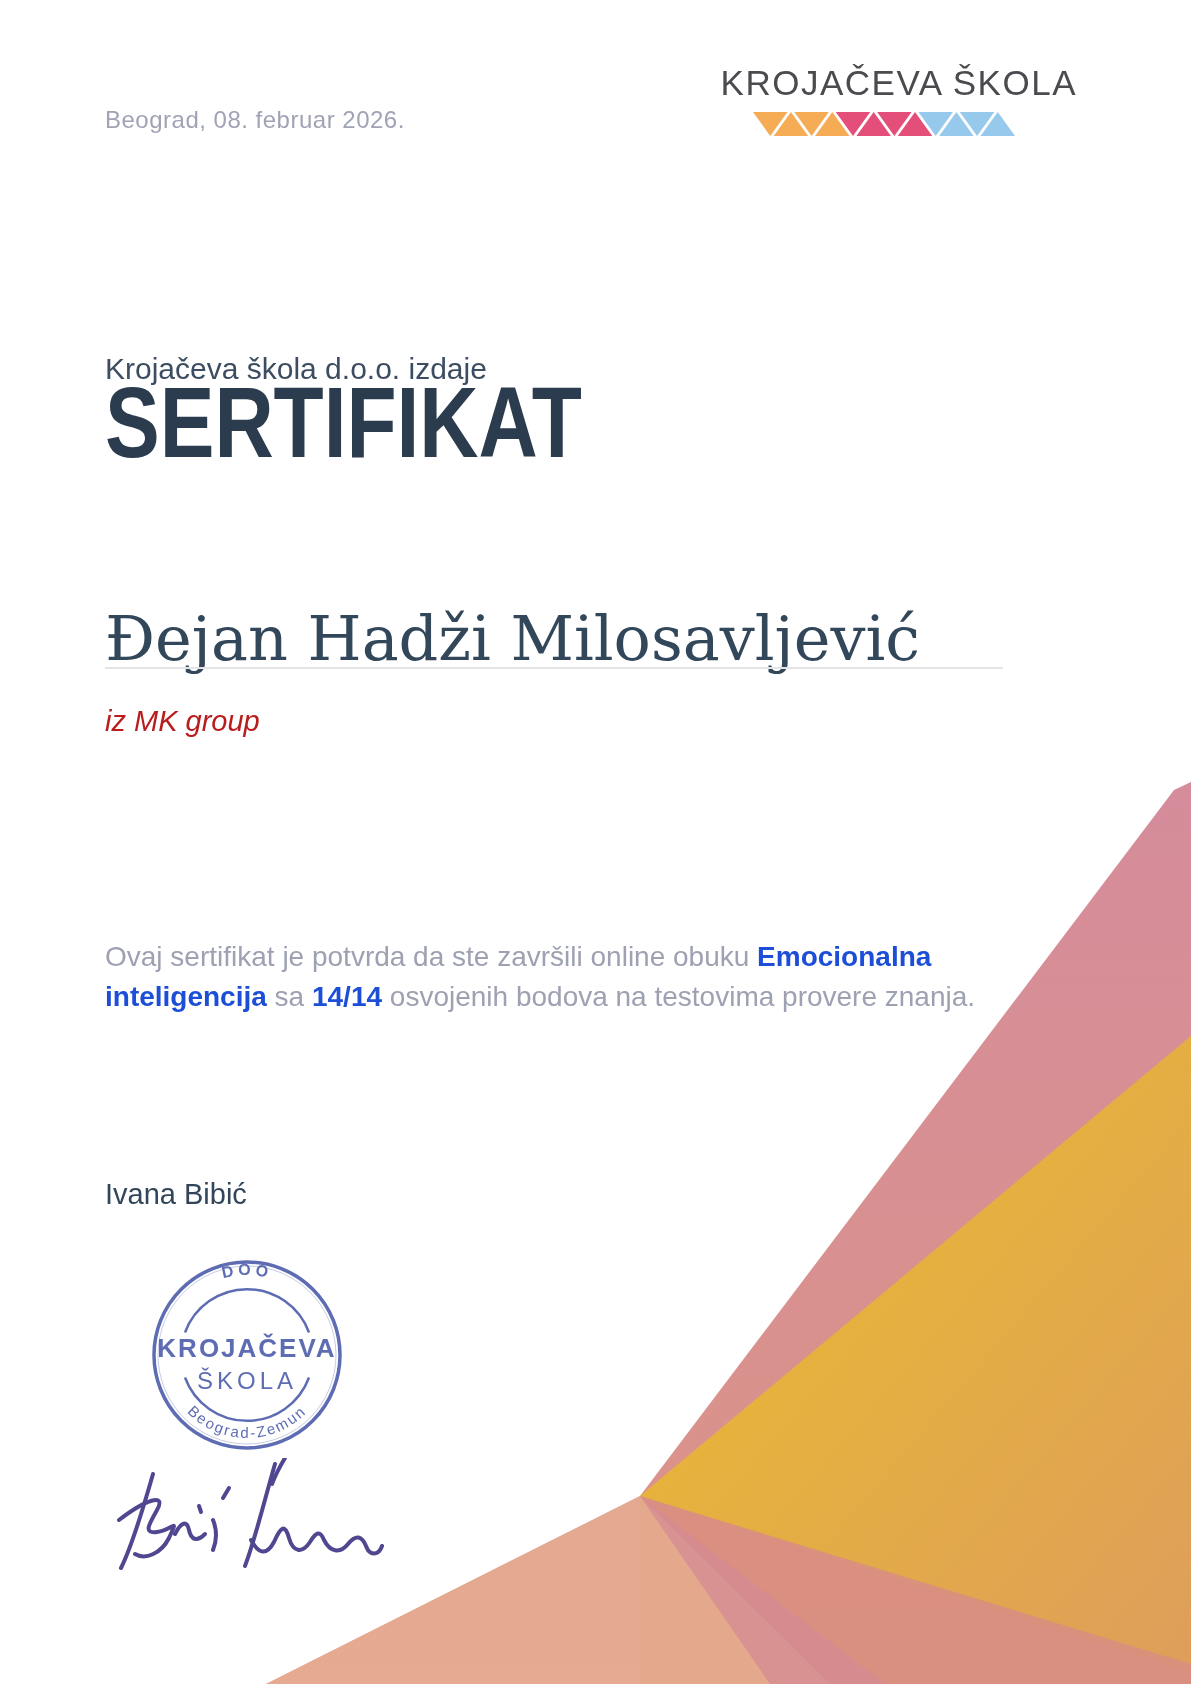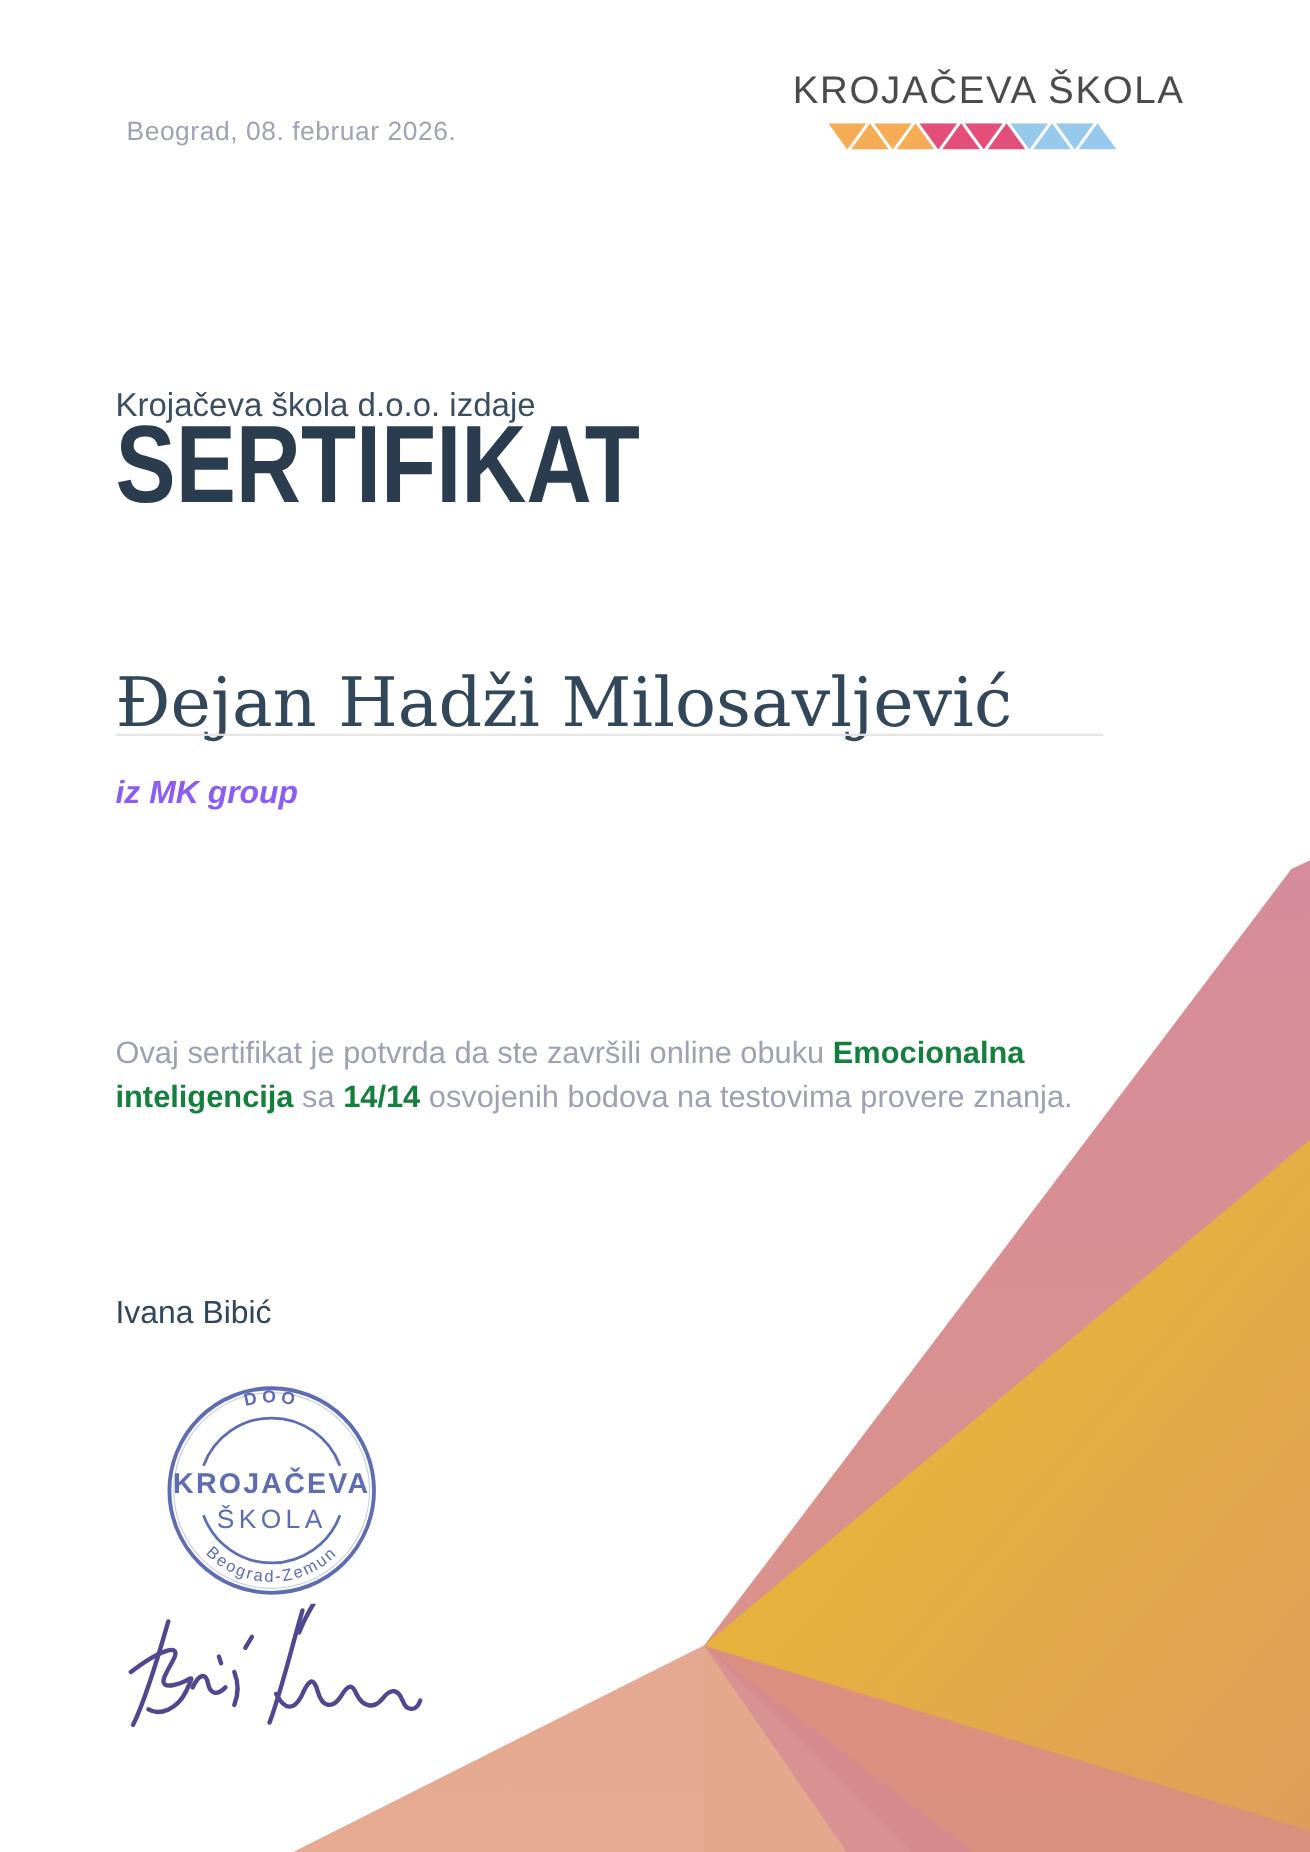--- a/index.html
+++ b/index.html
@@ -1,37 +1,37 @@
 <!DOCTYPE html>
 <html><head>
 <meta charset="utf-8">
 <style>
   html,body{margin:0;padding:0;background:#ffffff;}
   .page{position:relative;width:1191px;height:1684px;background:#ffffff;overflow:hidden;
         font-family:"Liberation Sans", sans-serif;}
   .abs{position:absolute;}
   .bg-svg{position:absolute;left:0;top:0;width:1191px;height:1684px;pointer-events:none;}
 
-  .date{left:105px;top:106px;font-size:24px;color:#A0A3B5;letter-spacing:.5px;margin-left:10px;}
+  .date{left:105px;top:106px;font-size:24px;color:#A0A3B5;letter-spacing:.5px;}
   .logo-text{top:64px;right:114px;font-size:35px;font-weight:400;color:#4A4A4F;
              letter-spacing:1.5px;line-height:1.1;margin-left:33px;}
   .logo-tris{top:112px;right:176px;width:262px;height:24px;}
 
   .issuer{left:105px;top:354px;font-size:30px;color:#3D4D61;line-height:1;}
   .title{left:105px;top:372px;font-size:100px;font-weight:bold;color:#2C3C4F;line-height:1;
          transform:scaleX(.82);transform-origin:left top;white-space:nowrap;letter-spacing:0;}
 
   .name{left:105px;top:608px;font-size:62px;color:#33475A;
         font-family:"DejaVu Serif", serif;line-height:1;white-space:nowrap;}
   .name-line{left:105px;top:667px;width:898px;height:2px;background:#E4E4E4;}
-  .company{left:105px;top:707px;font-size:29px;font-style:italic;font-weight:bold;color:#8b5cf6;line-height:1;}
+  .company{left:105px;top:707px;font-size:29px;font-style:italic;font-weight:normal;color:#b91c1c;line-height:1;}
 
   .congrats-h{left:105px;top:879px;font-size:40px;color:#2B4054;letter-spacing:.5px;line-height:1;}
   .congrats-p{left:105px;top:937px;width:910px;font-size:28px;line-height:40px;color:#9DA1B2;}
-  .congrats-p .b{font-weight:bold;color:#15803d;}
+  .congrats-p .b{font-weight:bold;color:#1d4ed8;}
 
   .signatory{left:105px;top:1180px;font-size:29px;color:#32465B;line-height:1;text-align:center;}
   .role{left:105px;top:1220px;font-size:26px;color:#9DA1B3;line-height:1;}
 
   .stamp{left:134px;top:1252px;width:226px;height:212px;opacity:.85;}
   .sig{left:103px;top:1458px;width:290px;height:130px;opacity:.9;}
 </style>
 </head>
 <body>
 

